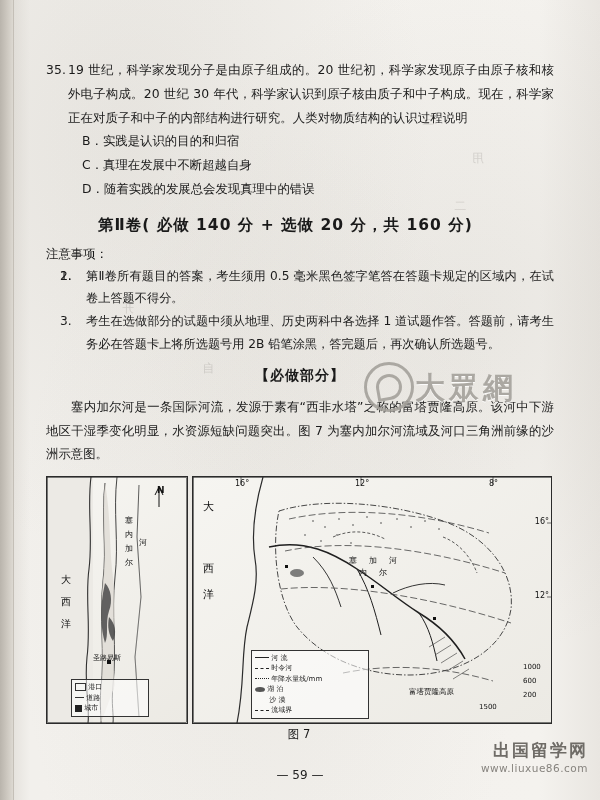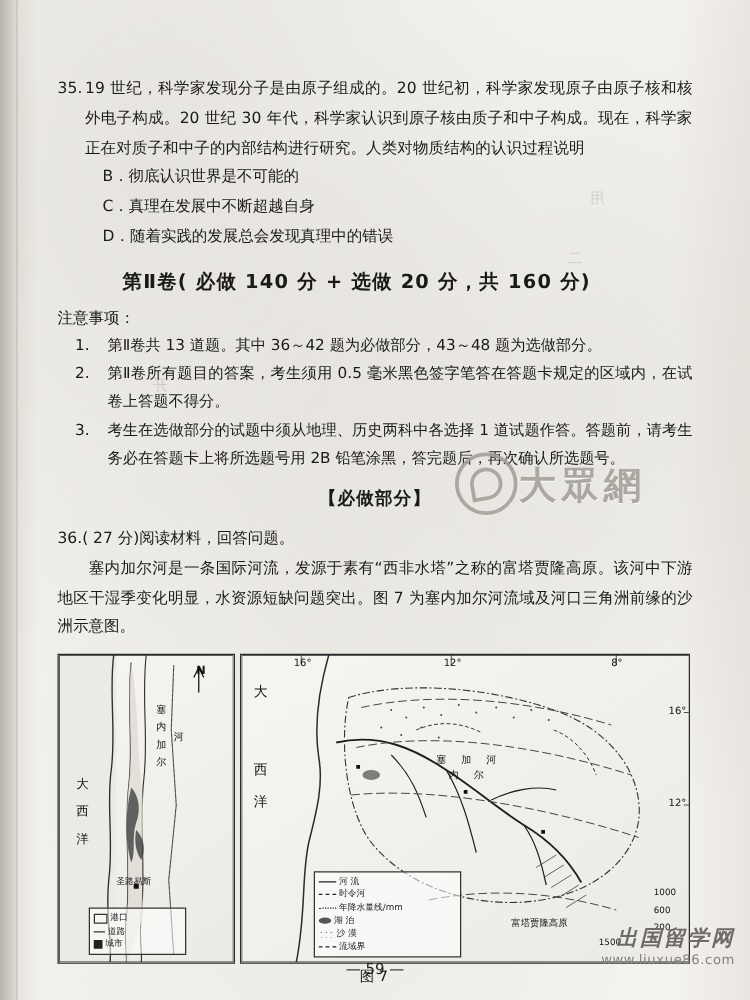--- a/index.html
+++ b/index.html
@@ -191,21 +191,20 @@
     right: 12px;
     bottom: 26px;
     text-align: right;
     pointer-events: none;
   }
   .wm-bottom .wm-b1 {
     font-size: 17px;
     font-weight: bold;
     color: #6f6c67;
     letter-spacing: 2px;
-    font-style: italic;
   }
   .wm-bottom .wm-b2 {
     font-size: 10.5px;
     color: #86837e;
     letter-spacing: 0.5px;
   }
   
   .ghost {
     position: absolute;
     color: rgba(120,116,108,0.22);
@@ -238,46 +237,44 @@
   <div class="ghost" style="left:452px; top:198px;">二</div>
   <div class="ghost" style="left:120px; top:300px;">开</div>
   <div class="ghost" style="left:200px; top:360px;">自</div>
 
   <div class="content">
 
     <div class="q35">
       <span class="qnum">35.</span>
       <div class="qbody">19 世纪，科学家发现分子是由原子组成的。20 世纪初，科学家发现原子由原子核和核外电子构成。20 世纪 30 年代，科学家认识到原子核由质子和中子构成。现在，科学家正在对质子和中子的内部结构进行研究。人类对物质结构的认识过程说明</div>
     </div>
-    <div class="opt">B．彻底认识世界是不可能的</div>
+    <div class="opt">B．实践是认识的目的和归宿</div>
     <div class="opt">C．真理在发展中不断超越自身</div>
     <div class="opt">D．随着实践的发展总会发现真理中的错误</div>
 
     <div class="section-title">第Ⅱ卷( 必做 140 分 + 选做 20 分，共 160 分)</div>
 
     <div class="notice-head">注意事项：</div>
     <ul class="notice-list">
       <li>
         <span class="li-num">1.</span>
-        <span>第Ⅱ卷共 13 道题。其中 36～42 题为必做部分，43～48 题为选做部分。</span>
       </li>
       <li>
         <span class="li-num">2.</span>
         <span>第Ⅱ卷所有题目的答案，考生须用 0.5 毫米黑色签字笔答在答题卡规定的区域内，在试卷上答题不得分。</span>
       </li>
       <li>
         <span class="li-num">3.</span>
         <span>考生在选做部分的试题中须从地理、历史两科中各选择 1 道试题作答。答题前，请考生务必在答题卡上将所选题号用 2B 铅笔涂黑，答完题后，再次确认所选题号。</span>
       </li>
     </ul>
 
     <div class="bracket-title">【必做部分】</div>
 
     <div class="q36">
-      <div class="head">36.( 27 分)阅读材料，回答问题。</div>
       <div class="para">塞内加尔河是一条国际河流，发源于素有“西非水塔”之称的富塔贾隆高原。该河中下游地区干湿季变化明显，水资源短缺问题突出。图 7 为塞内加尔河流域及河口三角洲前缘的沙洲示意图。</div>
     </div>
 
     <div class="figure">
 
       <div class="map-box map-left">
         <svg width="140" height="246" viewBox="0 0 140 246">
 
           <rect x="0" y="0" width="46" height="246" fill="#eceae5"></rect>
 

